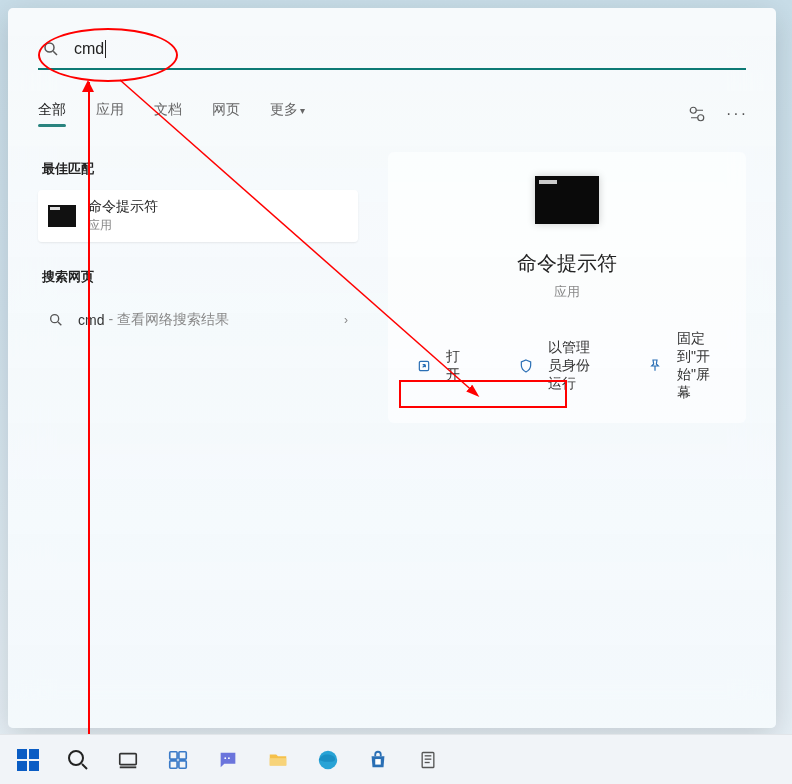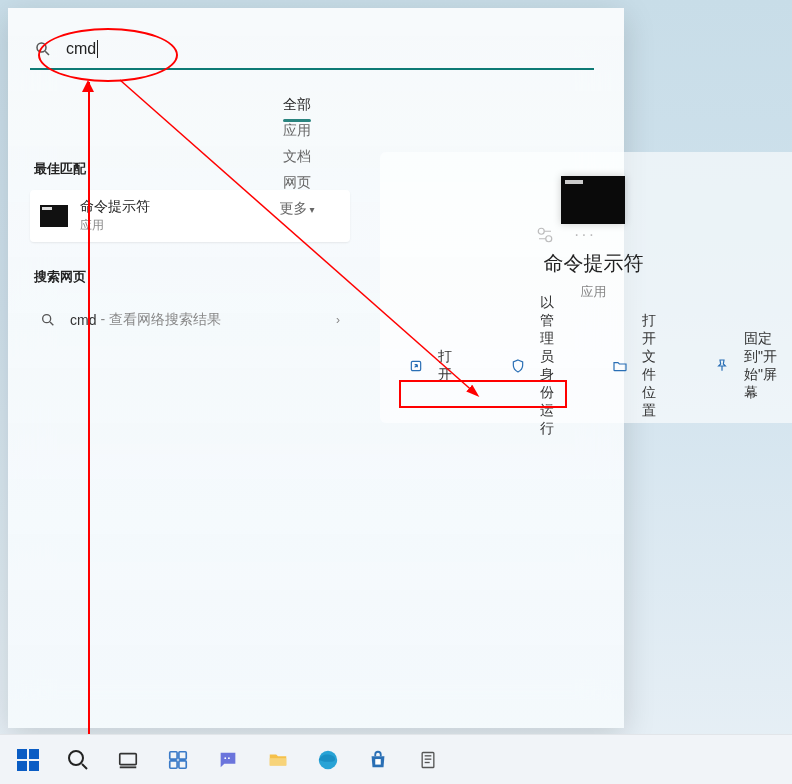--- a/index.html
+++ b/index.html
@@ -1,43 +1,43 @@
 <!DOCTYPE html>
 <html><head>
 <meta charset="utf-8">
 <style>
   * { box-sizing: border-box; margin: 0; padding: 0; font-family: "Segoe UI", "Microsoft YaHei", sans-serif; }
   body { width: 792px; height: 784px; background: linear-gradient(180deg, #c8dde8 0%, #d0e2ed 40%, #e8f0f6 100%); position: relative; overflow: hidden; }
 
   .search-panel {
     position: absolute;
     top: 8px; left: 8px;
-    width: 616px; height: 720px;
+    width: 768px; height: 720px;
     background: linear-gradient(180deg, rgba(255,255,255,0.85) 0%, rgba(245,250,253,0.9) 100%);
-    border-radius: 0;
+    border-radius: 5px;
     box-shadow: 0 8px 30px rgba(0,0,0,0.15);
-    padding: 22px 30px 0 22px;
+    padding: 22px 30px 0 30px;
     backdrop-filter: blur(20px);
   }
 
   .search-field {
     display: flex; align-items: center;
     height: 40px;
     border-bottom: 2px solid #0d7a75;
     padding: 0 4px;
   }
   .search-field .icon { width: 18px; height: 18px; margin-right: 14px; color: #555; }
   .search-field input {
     flex: 1; border: none; background: transparent; outline: none;
     font-size: 16px; color: #222;
   }
 
   .tabs-row {
     display: flex; align-items: center; margin-top: 26px; height: 36px;
-    color: #666; font-size: 14px; flex-direction: column;
+    color: #666; font-size: 14px;
   }
   .tab { margin-right: 30px; padding-bottom: 8px; cursor: pointer; position: relative; }
   .tab.active { color: #222; font-weight: 500; }
   .tab.active::after { content:""; position:absolute; left:0; right:0; bottom:0; height:3px; background:#2a847f; border-radius:2px; }
   .tab .chev { font-size: 10px; margin-left: 2px; vertical-align: middle; }
   .tabs-right { margin-left: auto; display:flex; align-items:center; gap:22px; color:#555; }
   .homes-icon, .more-icon { width:18px; height:18px; display:flex; align-items:center; justify-content:center; }
 
   .columns { display: flex; margin-top: 20px; gap: 30px; }
   .left-col { flex: 0 0 320px; }
@@ -181,28 +181,20 @@
           <span class="aicon">
             <svg viewBox="0 0 24 24" width="16" height="16" fill="none" stroke="#2a6fb5" stroke-width="1.8">
                 <path d="M12 3l7 3v5c0 5-3 8-7 10-4-2-7-5-7-10V6l7-3z"></path>
               </svg>
           </span>
           <span>以管理员身份运行</span>
         </div>
         <div class="action-item">
           <span class="aicon">
             <svg viewBox="0 0 24 24" width="16" height="16" fill="none" stroke="#2a6fb5" stroke-width="1.8">
-                <path d="M3 7h6l2 2h10v9a1 1 0 01-1 1H4a1 1 0 01-1-1V7z"></path>
-              </svg>
-          </span>
-          <span>打开文件位置</span>
-        </div>
-        <div class="action-item">
-          <span class="aicon">
-            <svg viewBox="0 0 24 24" width="16" height="16" fill="none" stroke="#2a6fb5" stroke-width="1.8">
                 <path d="M9 3h6l-1 6 3 3H7l3-3L9 3zM12 12v7"></path>
               </svg>
           </span>
           <span>固定到"开始"屏幕</span>
         </div>
       </div>
     </div>
   </div>
 </div>
 

